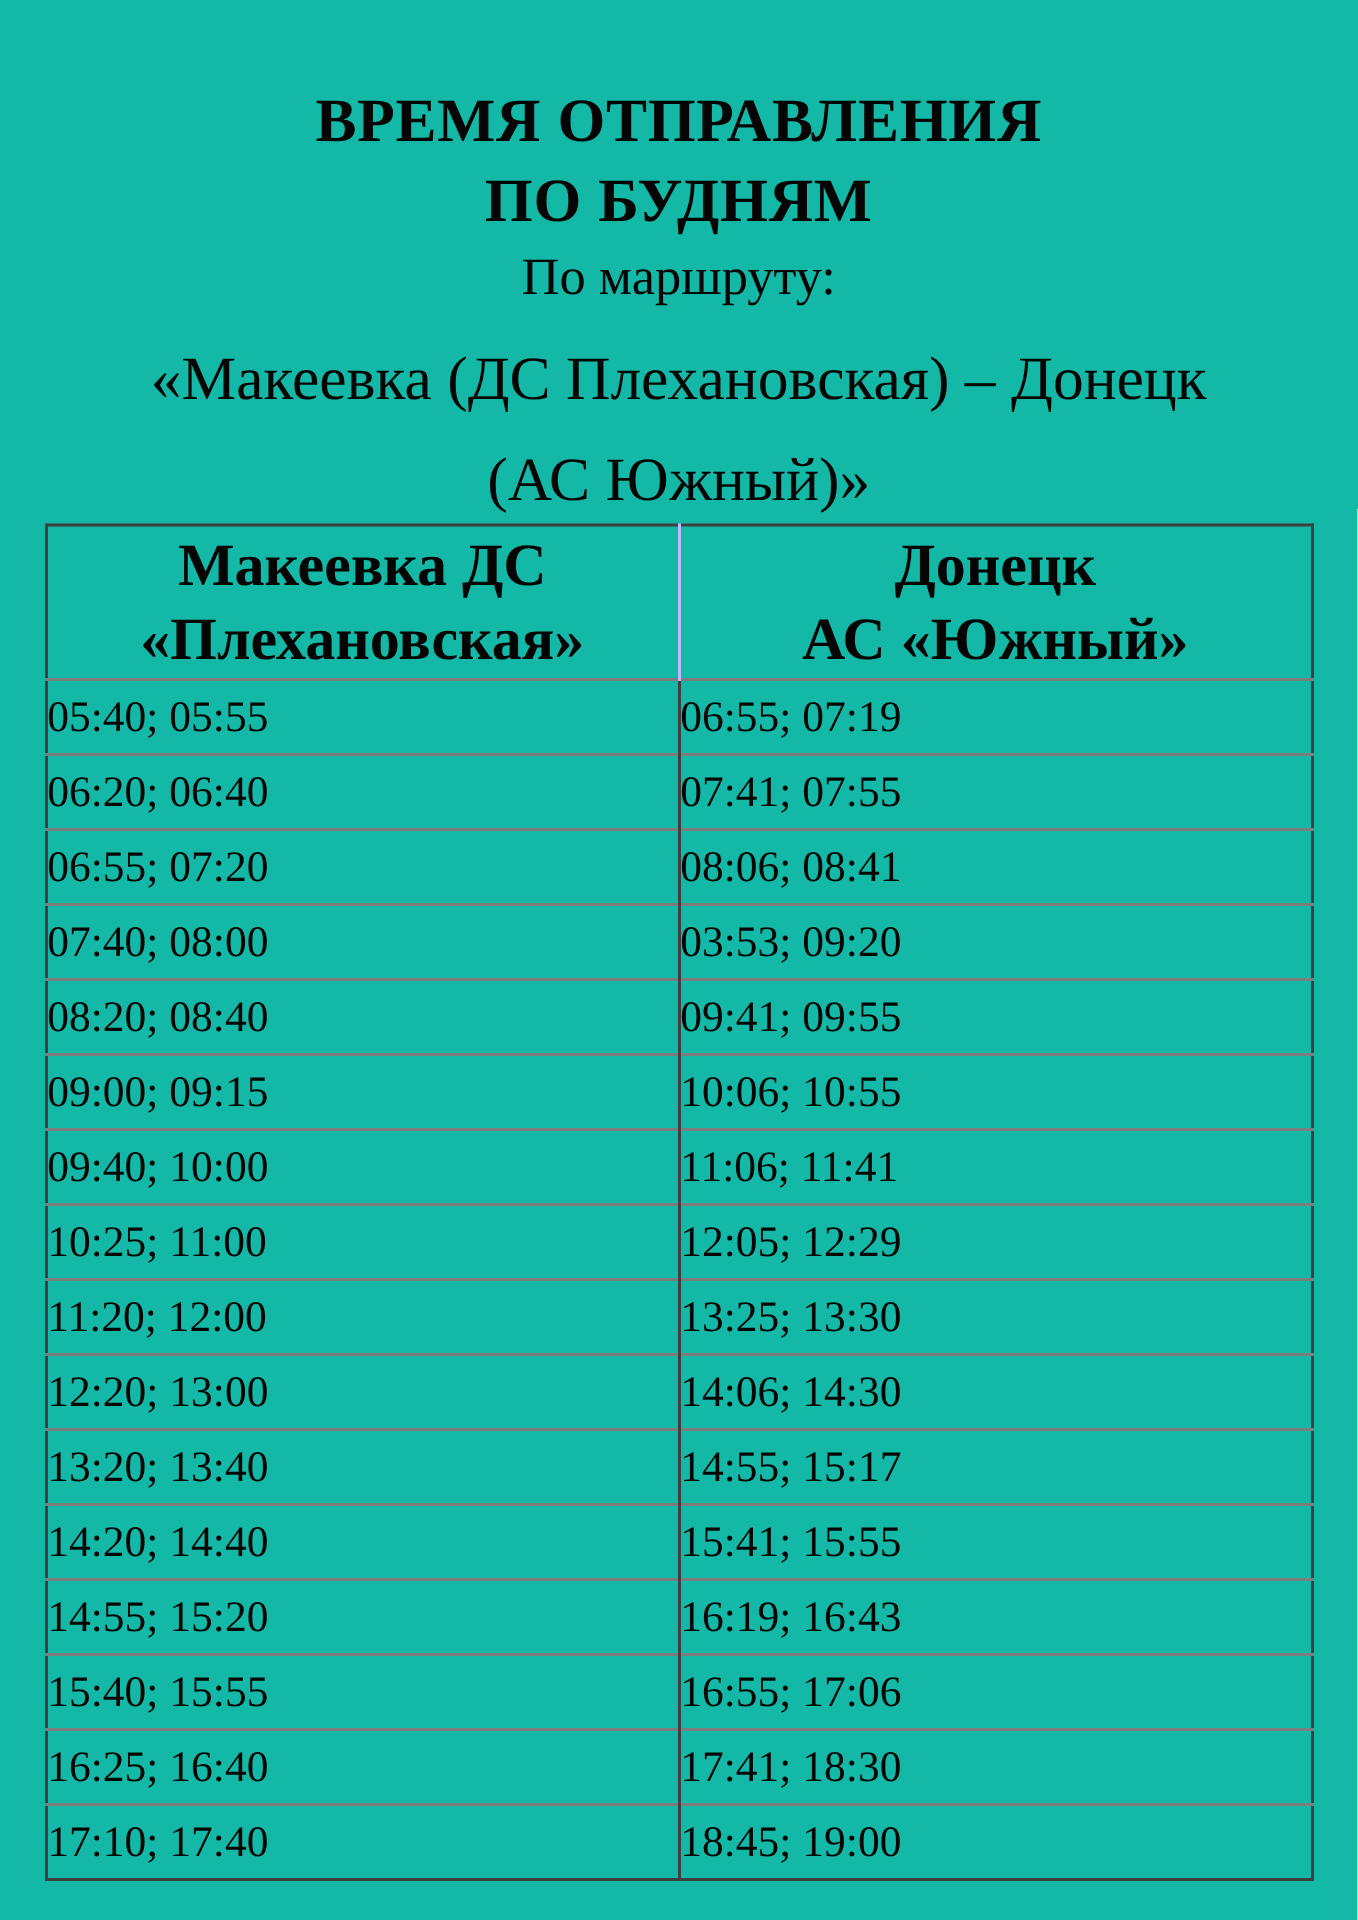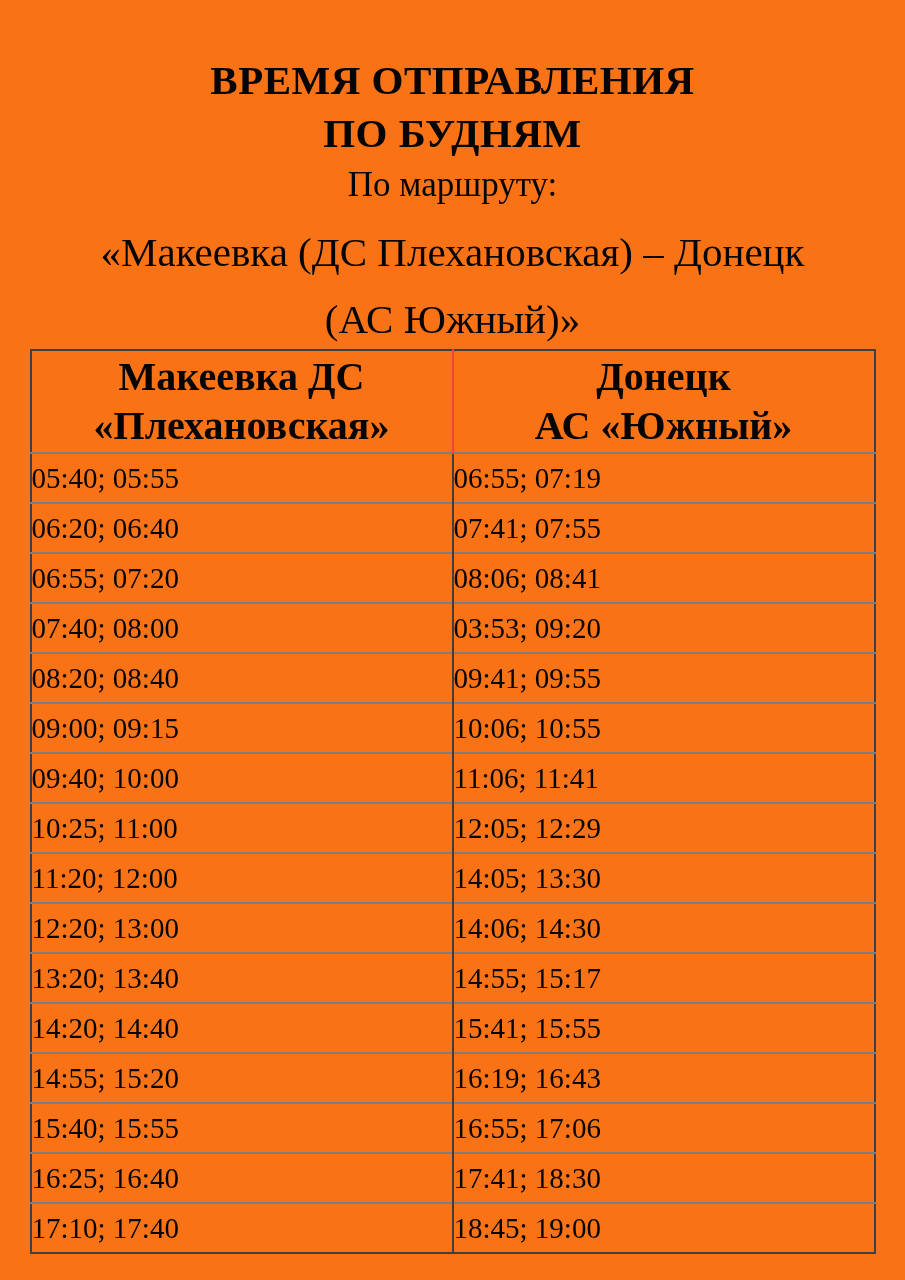--- a/index.html
+++ b/index.html
@@ -4,21 +4,21 @@
 <style>
   html, body {
     margin: 0;
     padding: 0;
     background: #ffffff;
   }
   .page {
     position: relative;
     width: 905px;
     height: 1280px;
-    background: #f97316;
+    background: #14b8a6;
     color: #050505;
     font-family: "Liberation Serif", "DejaVu Serif", serif;
     overflow: hidden;
   }
   .header-block {
     padding-top: 54px;
     text-align: center;
   }
   .title-line {
     font-size: 41px;
@@ -39,21 +39,21 @@
   }
   table.schedule {
     border-collapse: collapse;
     table-layout: fixed;
     width: 846px;
     margin: 6px auto 16px auto;
     border: 2px solid #3f3f3f;
   }
   table.schedule col { width: 50%; }
   table.schedule th {
-    border-left: 2px solid #ef4444;
+    border-left: 2px solid #c4b5fd;
     font-size: 40px;
     font-weight: bold;
     line-height: 49px;
     text-align: center;
     padding: 1px 0 2px 0;
     vertical-align: middle;
   }
   table.schedule th:first-child { border-left: none; }
   table.schedule td {
     border-left: 2px solid #3f3f3f;
@@ -125,21 +125,21 @@
       <tr>
         <td>09:40; 10:00</td>
         <td>11:06; 11:41</td>
       </tr>
       <tr>
         <td>10:25; 11:00</td>
         <td>12:05; 12:29</td>
       </tr>
       <tr>
         <td>11:20; 12:00</td>
-        <td>14:05; 13:30</td>
+        <td>13:25; 13:30</td>
       </tr>
       <tr>
         <td>12:20; 13:00</td>
         <td>14:06; 14:30</td>
       </tr>
       <tr>
         <td>13:20; 13:40</td>
         <td>14:55; 15:17</td>
       </tr>
       <tr>

